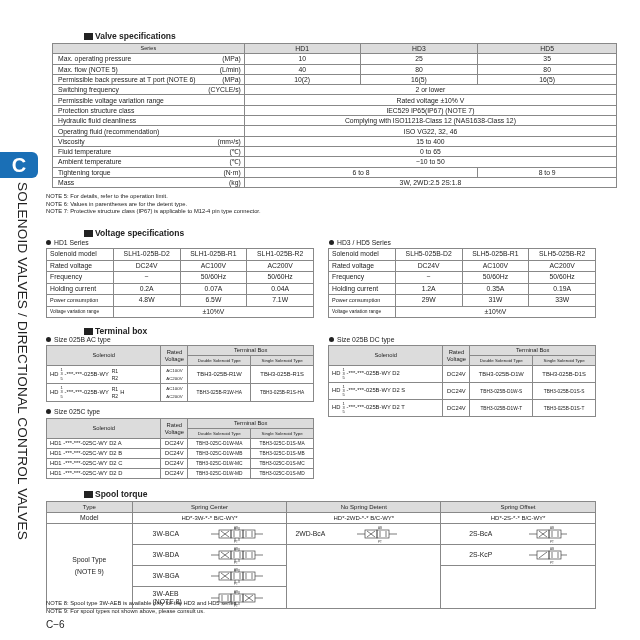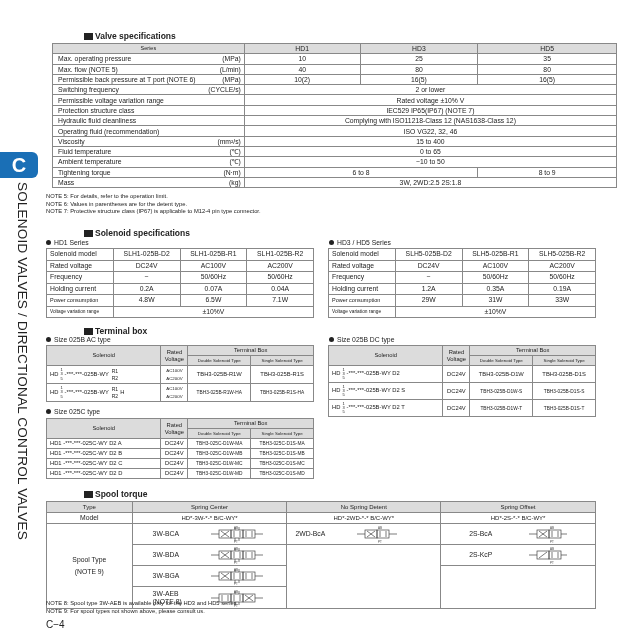--- a/index.html
+++ b/index.html
@@ -117,21 +117,21 @@
 </tbody>
   </table>
 <div class="notes" style="left:46px;top:193px;">
   <div>NOTE 5: For details, refer to the operation limit.</div>
   <div>NOTE 6: Values in parentheses are for the detent type.</div>
   <div>NOTE 7: Protective structure class (IP67) is applicable to M12-4 pin type connector.</div>
 </div>
 
 <div class="sec" style="left:46px;top:228px;">
     <span class="sq"></span>
-    <span>Solenoid specifications</span>
+    <span>Voltage specifications</span>
   </div>
 <div class="sub" style="left:46px;top:239px;">
     <span class="dot"></span>
     <span>HD1 Series</span>
   </div>
 <table class="sol" style="left:46px;top:248px;width:268px;">
   <colgroup>
       <col style="width:67px">
       <col style="width:67px">
       <col style="width:67px">
@@ -506,13 +506,13 @@
             <text x="27" y="18" font-size="3" fill="#444">PT</text>
           </svg></td>
   </tr>
 </tbody>
   </table>
 <div class="notes" style="left:46px;top:600px;">
   <div>NOTE 8: Spool type 3W-AEB is available only for the HD3 and HD5 series.</div>
   <div>NOTE 9: For spool types not shown above, please consult us.</div>
 </div>
 
-<div class="page-num">C−4</div>
+<div class="page-num">C−6</div>
 
 </body></html>

